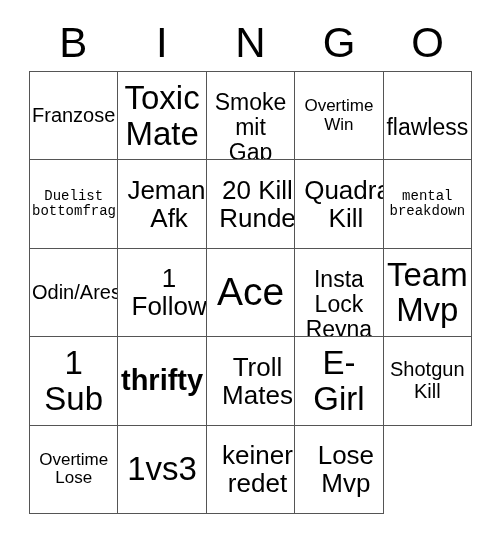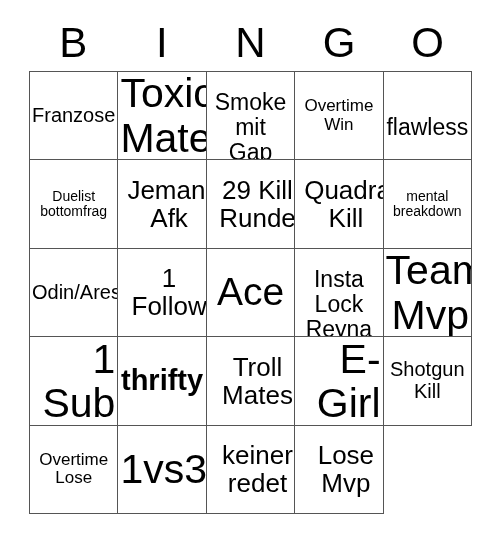--- a/index.html
+++ b/index.html
@@ -75,27 +75,27 @@
     display: block;
     width: 100%;
     line-height: 1.08;
     white-space: pre-line;
     word-break: normal;
     font-weight: 400;
     color: #000000;
   }
 
   
-  .fs-xs   { font-size: 14px; }
+  .fs-xs   { font-size: 14px; font-family: Liberation Mono, monospace; }
   .fs-sm   { font-size: 17px; }
   .fs-md   { font-size: 20px; }
   .fs-lg   { font-size: 23px; margin-top: 24px; }
   .fs-xl   { font-size: 26px; margin-left: 14px; }
   .fs-xxl  { font-size: 29px; font-weight: bold; }
-  .fs-huge { font-size: 41px; text-align: right; }
+  .fs-huge { font-size: 33px; }
   .fs-mega { font-size: 39px; text-align: center; }
 </style>
 </head>
 <body>
 
 <div id="card">
 
   <div id="header-row">
     <div class="header-letter">B</div>
     <div class="header-letter">I</div>
@@ -128,21 +128,21 @@
 
     <div class="cell">
         <span class="cell-text fs-xs">Duelist
 bottomfrag</span>
       </div>
     <div class="cell">
         <span class="cell-text fs-xl">Jemand
 Afk</span>
       </div>
     <div class="cell">
-        <span class="cell-text fs-xl">29 Kill
+        <span class="cell-text fs-xl">20 Kill
 Runde</span>
       </div>
     <div class="cell">
         <span class="cell-text fs-xl">Quadra
 Kill</span>
       </div>
 
     <div class="cell">
         <span class="cell-text fs-xs">mental
 breakdown</span>

